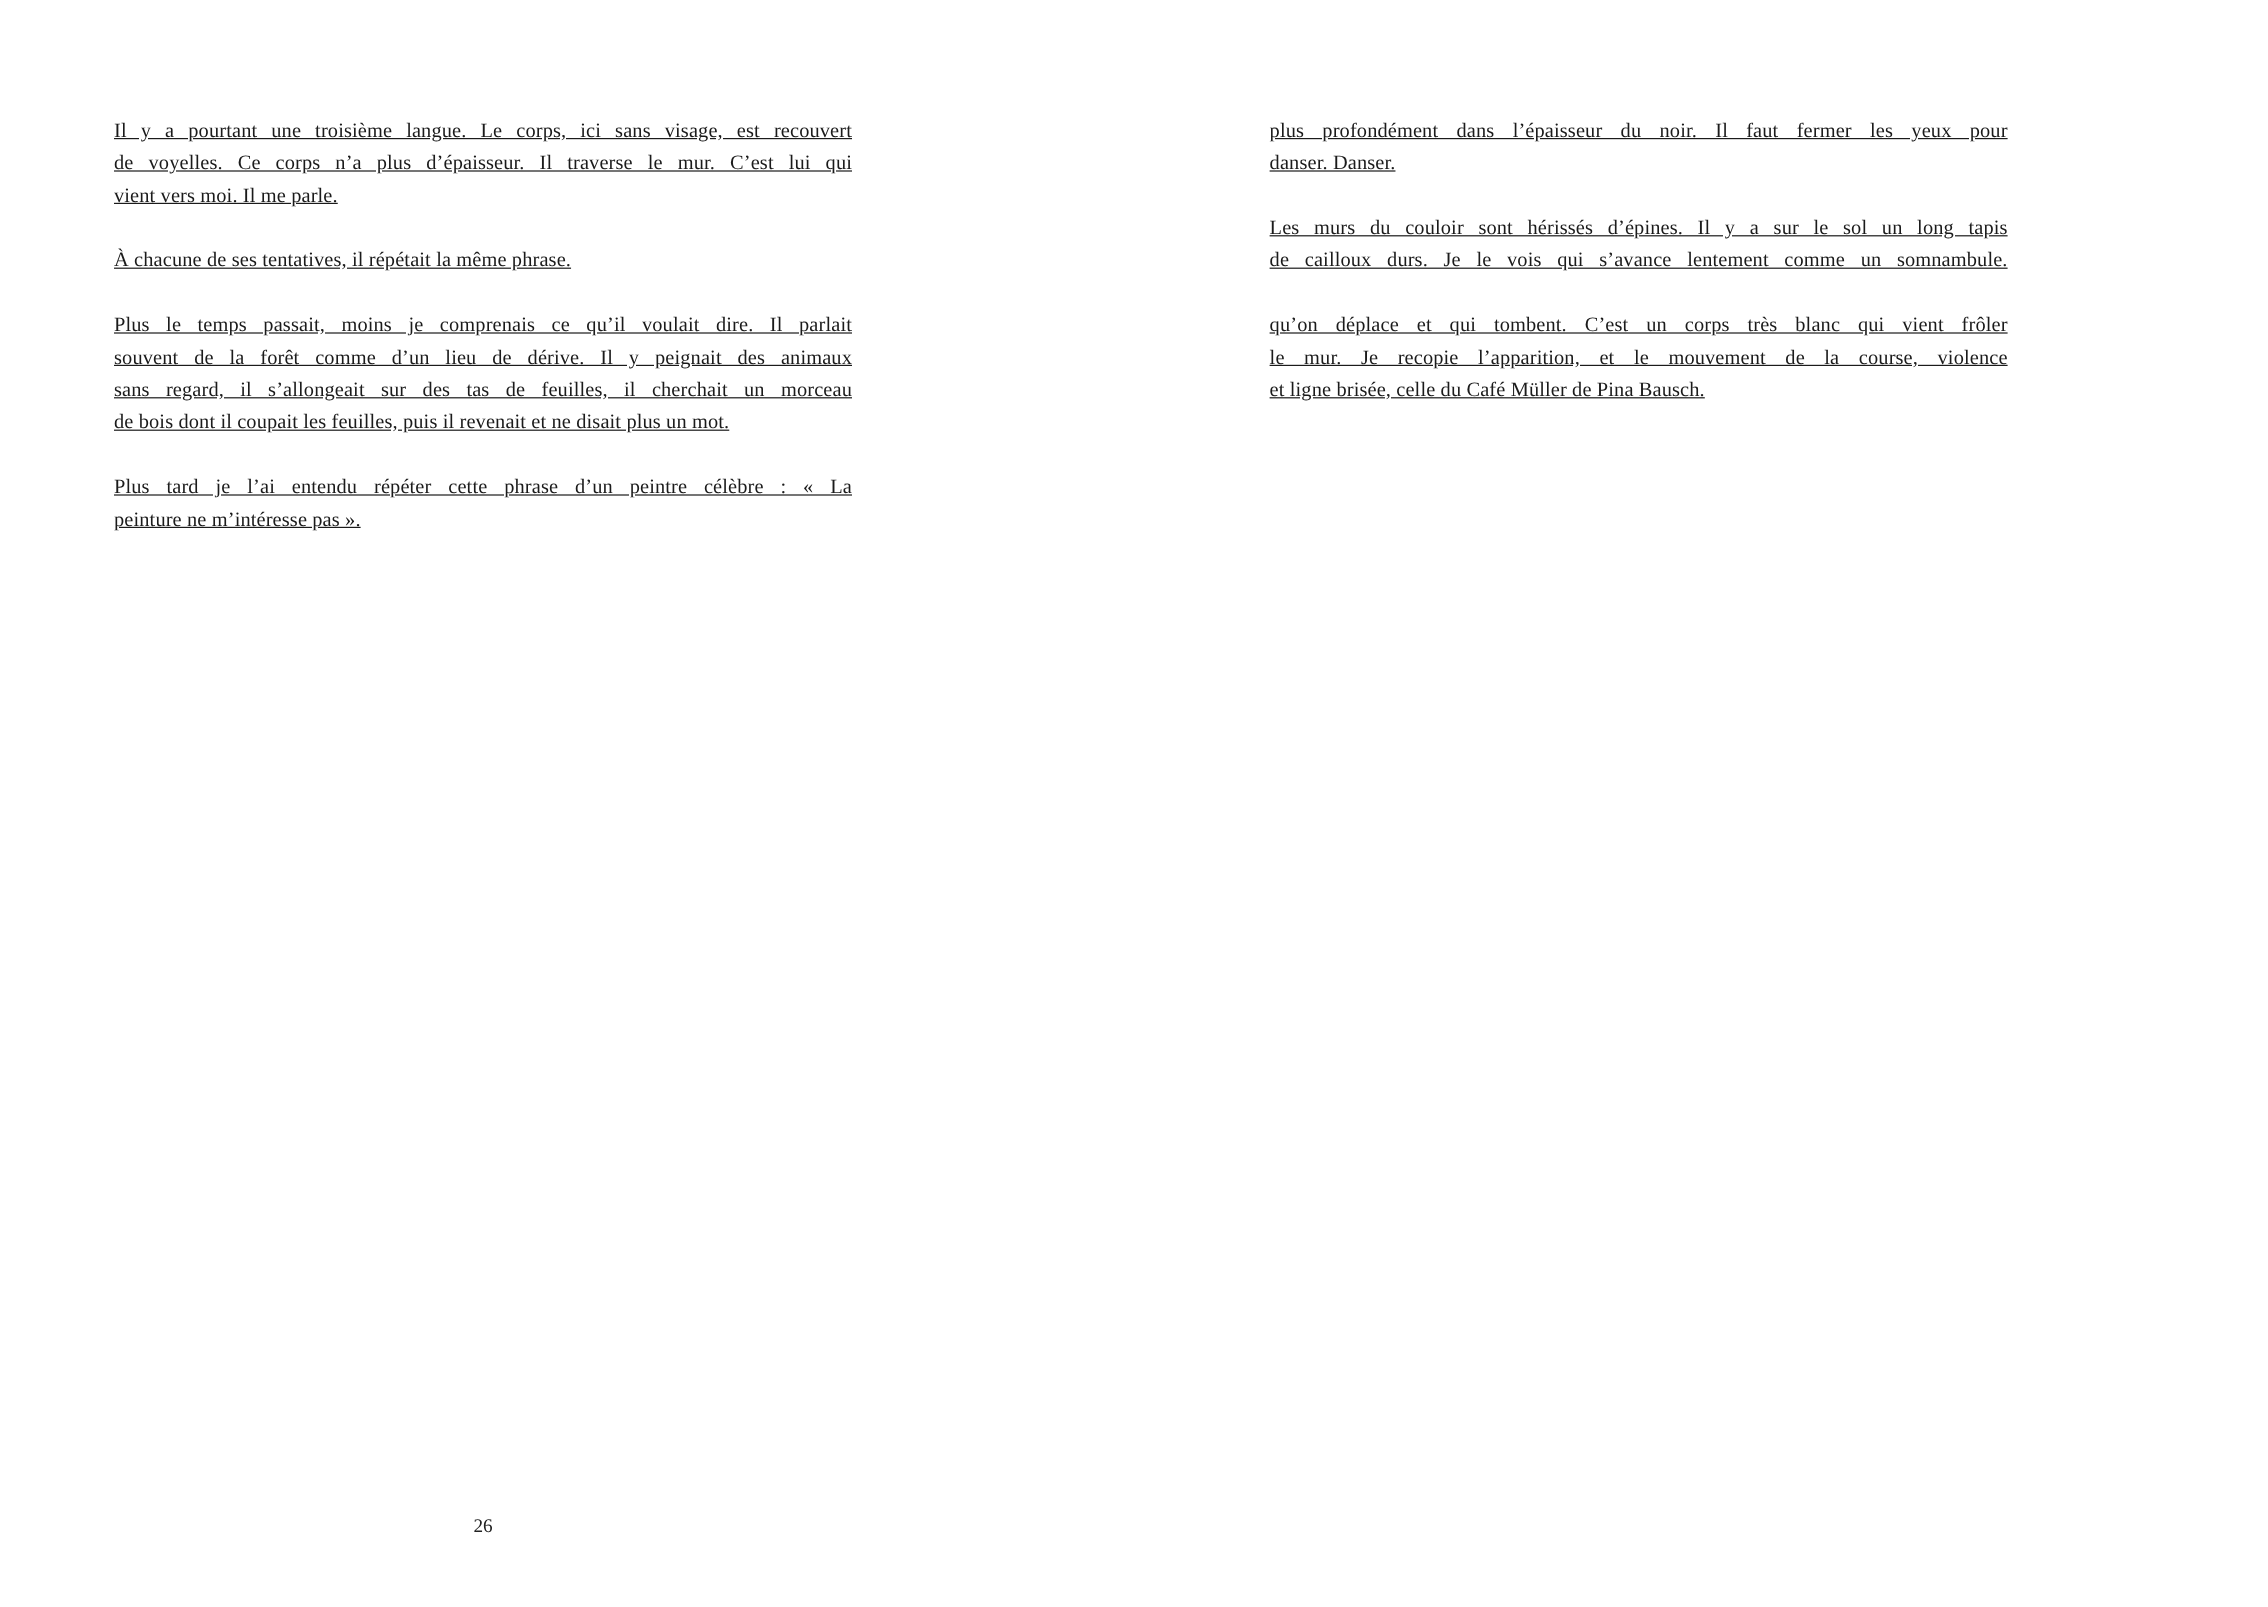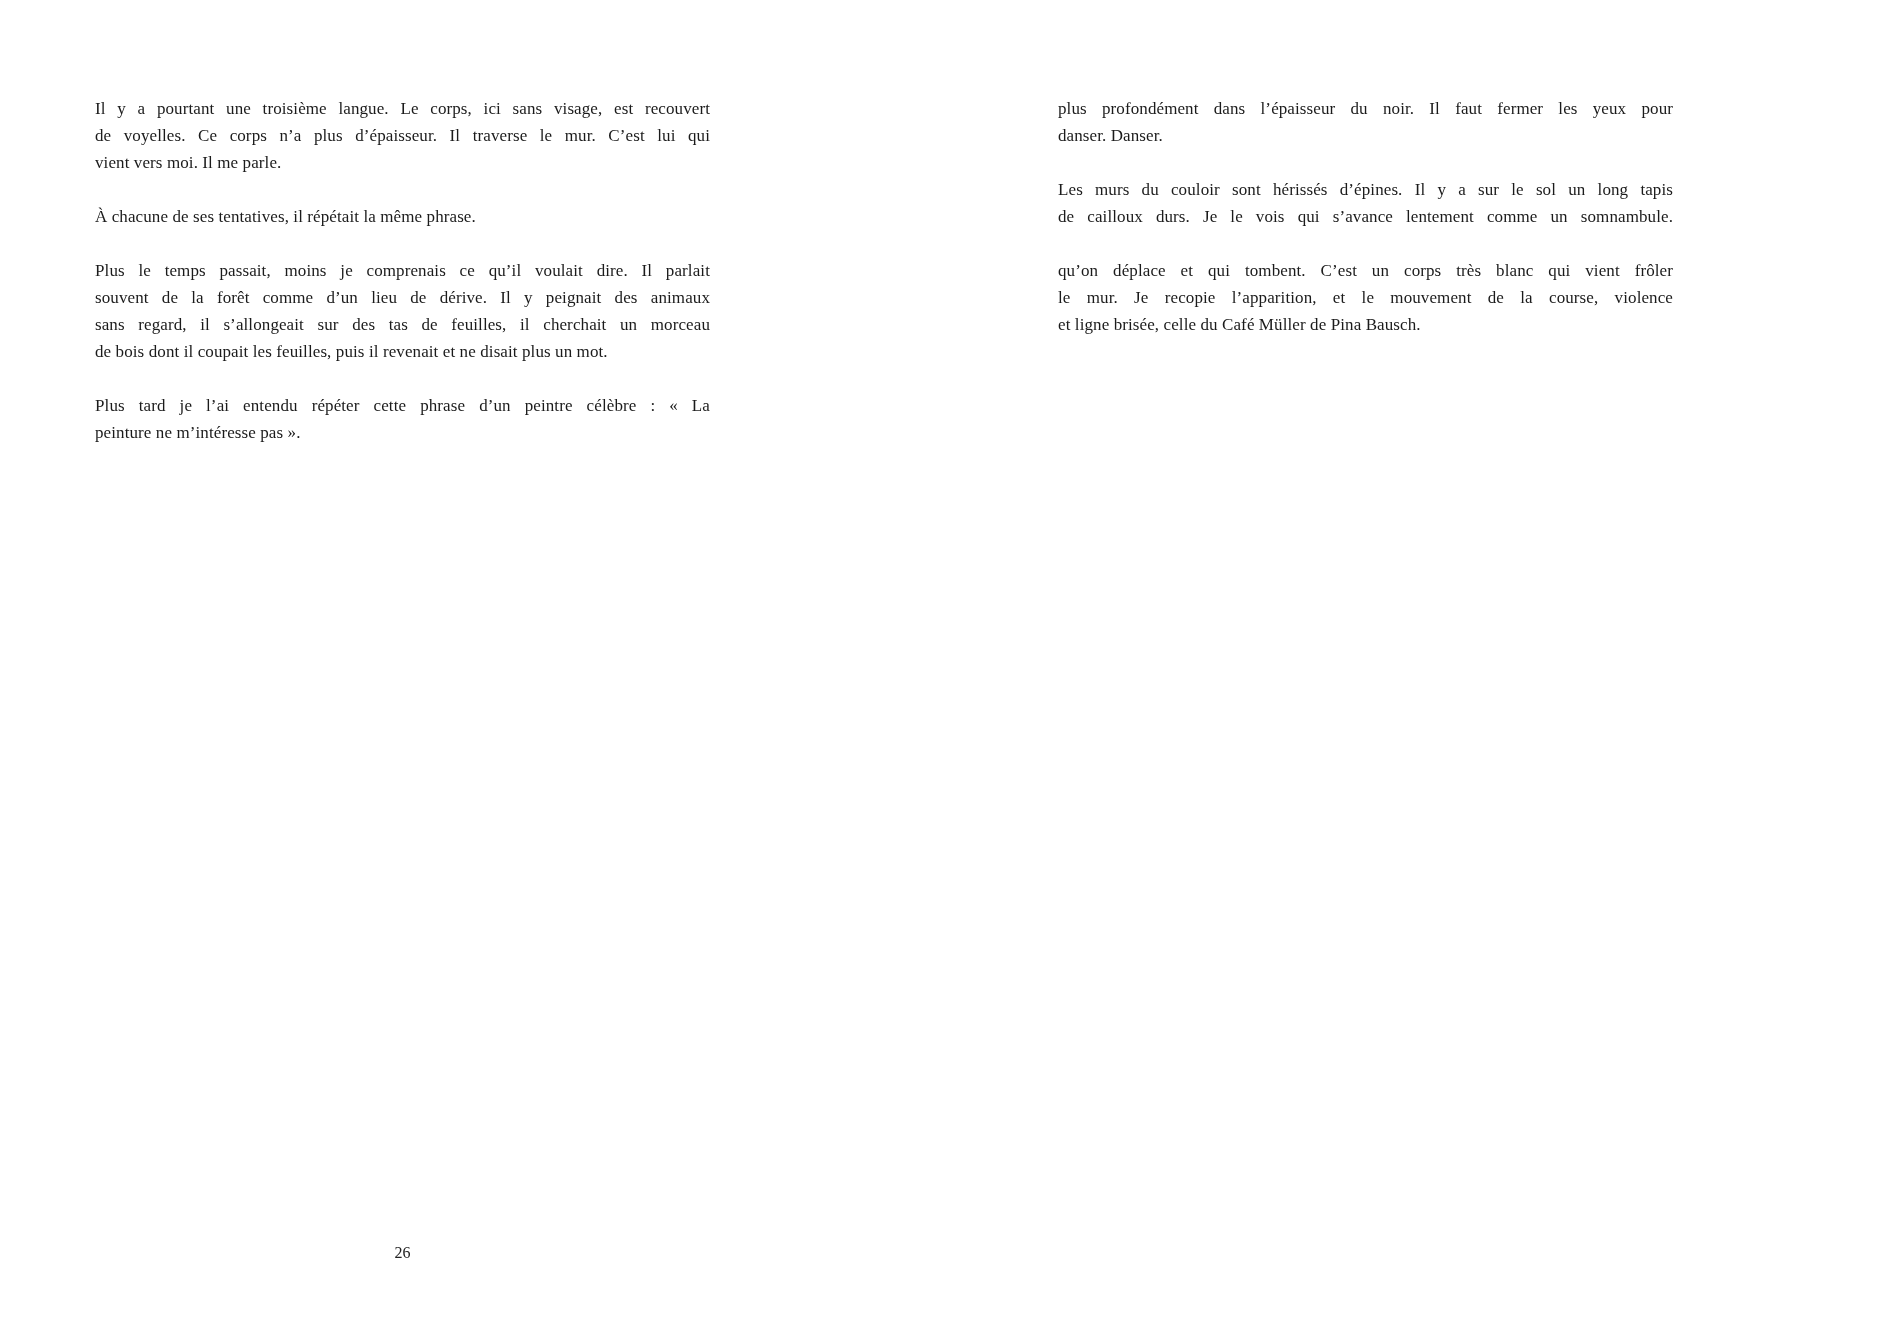--- a/index.html
+++ b/index.html
@@ -23,38 +23,38 @@
   .text-column {
     position: absolute;
     top: 95px;
     width: 615px;
     font-size: 17px;
     line-height: 27px;
     letter-spacing: 0.1px;
   }
   .col-left  { left: 95px;  }
   .col-right { left: 1058px; }
-  .paragraph { margin: 0 0 27px 0; }
+  .paragraph { margin: 0 0 27px 0; text-decoration: underline; }
   .line {
     text-align: justify;
     text-align-last: justify;
   }
   .line.last {
     text-align-last: left;
   }
   .page-number {
     position: absolute;
     top: 1242px;
     width: 615px;
     text-align: center;
     font-size: 16px;
     line-height: 22px;
     color: #222222;
   }
-  .page-number.pn-left  { left: 95px; }
+  .page-number.pn-left  { left: 95px; margin-top: 20px; }
   .page-number.pn-right { left: 1058px; }
 </style>
 </head>
 <body>
 
 <div class="book-spread">
 
   <div class="text-column col-left">
 
     <div class="paragraph">

